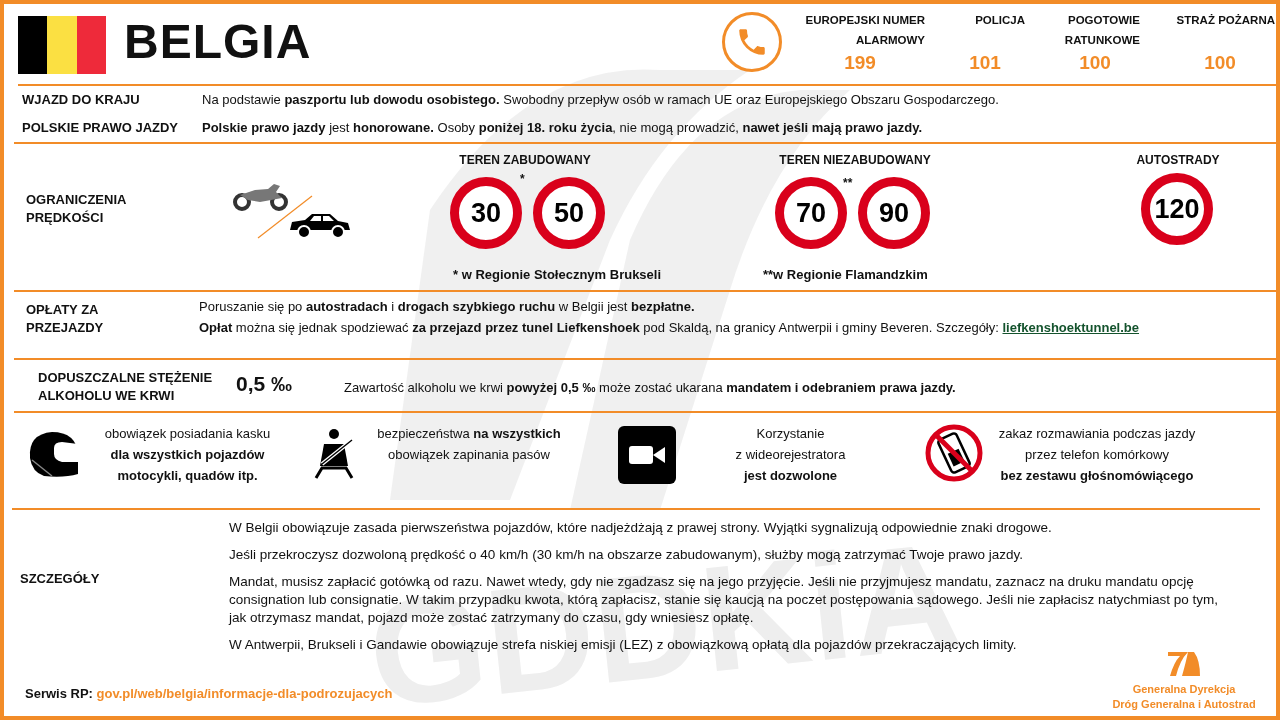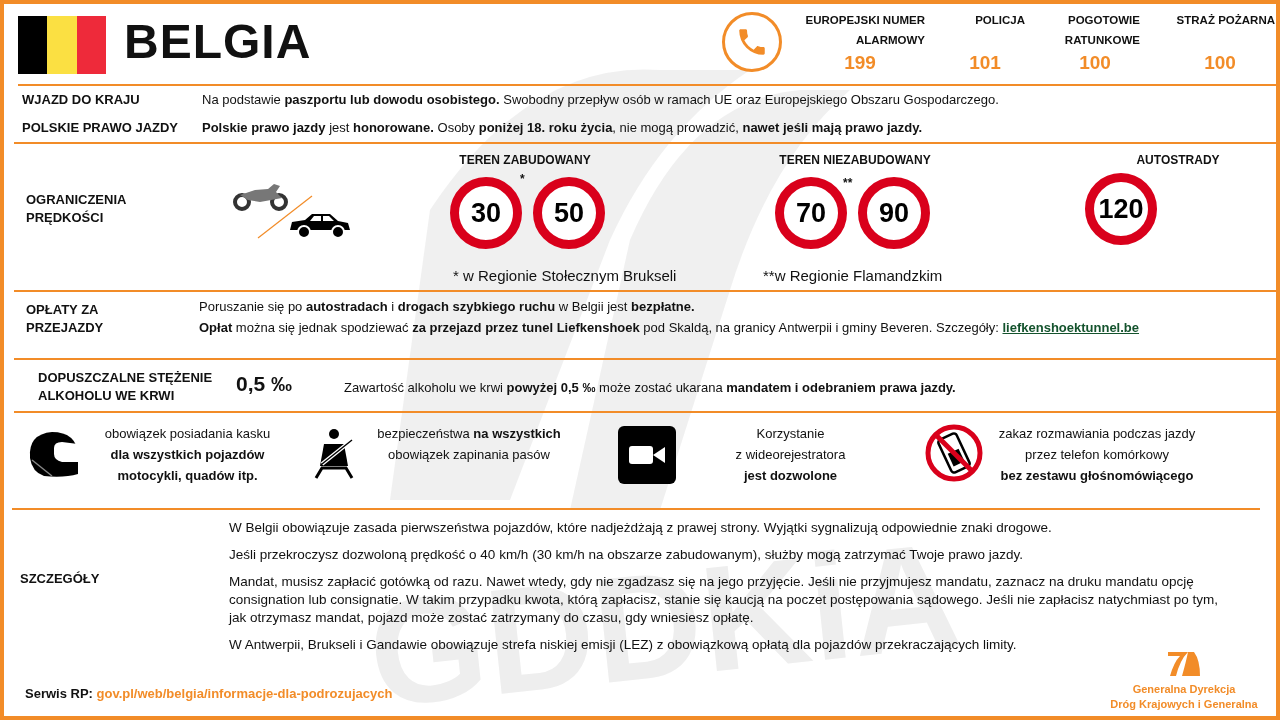--- a/index.html
+++ b/index.html
@@ -13,21 +13,21 @@
   .flag { left: 18px; top: 16px; width: 88px; height: 58px; display: flex; }
   .flag div { flex: 1; }
   .title { left: 124px; top: 14px; font-size: 48px; font-weight: bold; letter-spacing: 1px; color: #111; }
   .phone { left: 722px; top: 12px; width: 60px; height: 60px; border: 3px solid #f28c28; border-radius: 50%; display: flex; align-items: center; justify-content: center; }
   .emerg { top: 10px; text-align: right; font-size: 11.5px; font-weight: bold; line-height: 20px; }
   .emerg-num { top: 52px; text-align: center; font-size: 19px; font-weight: bold; color: #f28c28; }
   .label { font-size: 13px; font-weight: bold; line-height: 18px; }
   .txt { font-size: 13px; line-height: 18px; white-space: nowrap; }
   .sign { width: 72px; height: 72px; border-radius: 50%; border: 9px solid #d9001b; background: #fff; display: flex; align-items: center; justify-content: center; font-weight: bold; font-size: 27px; color: #000; }
   .zone-label { font-size: 12px; font-weight: bold; text-align: center; }
-  .note { font-size: 15px; font-weight: normal; white-space: nowrap; }
+  .note { font-size: 13px; font-weight: bold; white-space: nowrap; }
   .ico-text { font-size: 13px; line-height: 21px; text-align: center; }
   .link { color: #14532d; text-decoration: underline; font-weight: bold; }
   .details p { font-size: 13.5px; line-height: 18px; margin-bottom: 9px; }
   .orange { color: #f28c28; }
 </style>
 </head>
 <body>
 
 <div class="frame"></div>
 
@@ -93,21 +93,21 @@
 <div class="abs sign" style="left:533px;top:177px;">50</div>
 <div class="abs note" style="left:453px;top:267px;">* w Regionie Stołecznym Brukseli</div>
 
 <div class="abs zone-label" style="left:765px;top:153px;width:180px;">TEREN NIEZABUDOWANY</div>
 <div class="abs" style="left:843px;top:176px;font-size:12px;font-weight:bold;">**</div>
 <div class="abs sign" style="left:775px;top:177px;">70</div>
 <div class="abs sign" style="left:858px;top:177px;">90</div>
 <div class="abs note" style="left:763px;top:267px;">**w Regionie Flamandzkim</div>
 
 <div class="abs zone-label" style="left:1128px;top:153px;width:100px;">AUTOSTRADY</div>
-<div class="abs sign" style="left:1085px;top:173px;width:72px;height:72px;text-align:center;">120</div>
+<div class="abs sign" style="left:1141px;top:173px;width:72px;height:72px;text-align:center;">120</div>
 
 <div class="hr" style="left:14px;top:290px;width:1266px;"></div>
 
 <div class="abs label" style="left:26px;top:301px;">
   <div>OPŁATY ZA</div>
     <div>PRZEJAZDY</div>
 </div>
 <div class="abs txt" style="left:199px;top:298px;">
   <span>Poruszanie się po </span><span class="bold">autostradach</span><span> i </span><span class="bold">drogach szybkiego ruchu</span><span> w Belgii jest </span><span class="bold">bezpłatne.</span>
 </div>
@@ -188,14 +188,14 @@
 <div class="abs" style="left:25px;top:686px;font-size:13px;font-weight:bold;">
   <span>Serwis RP: </span><span class="orange">gov.pl/web/belgia/informacje-dla-podrozujacych</span>
 </div>
 
 <svg class="abs" style="left:1166px;top:650px;" width="36" height="28" viewBox="0 0 36 28">
   <path d="M2 2 L22 2 Q14 10 10 26 L4 26 Q8 12 14 6 L2 6 Z" fill="#f28c28"></path>
   <path d="M22 2 L28 2 Q34 10 34 26 L16 26 Q20 12 22 2 Z" fill="#f28c28"></path>
 </svg>
 <div class="abs" style="left:1096px;top:682px;width:176px;text-align:center;font-size:11px;font-weight:bold;color:#f28c28;line-height:15px;">
   <div>Generalna Dyrekcja</div>
-  <div>Dróg Krajowych i Generalna</div>
+  <div>Dróg Generalna i Autostrad</div>
 </div>
 
 </body></html>

